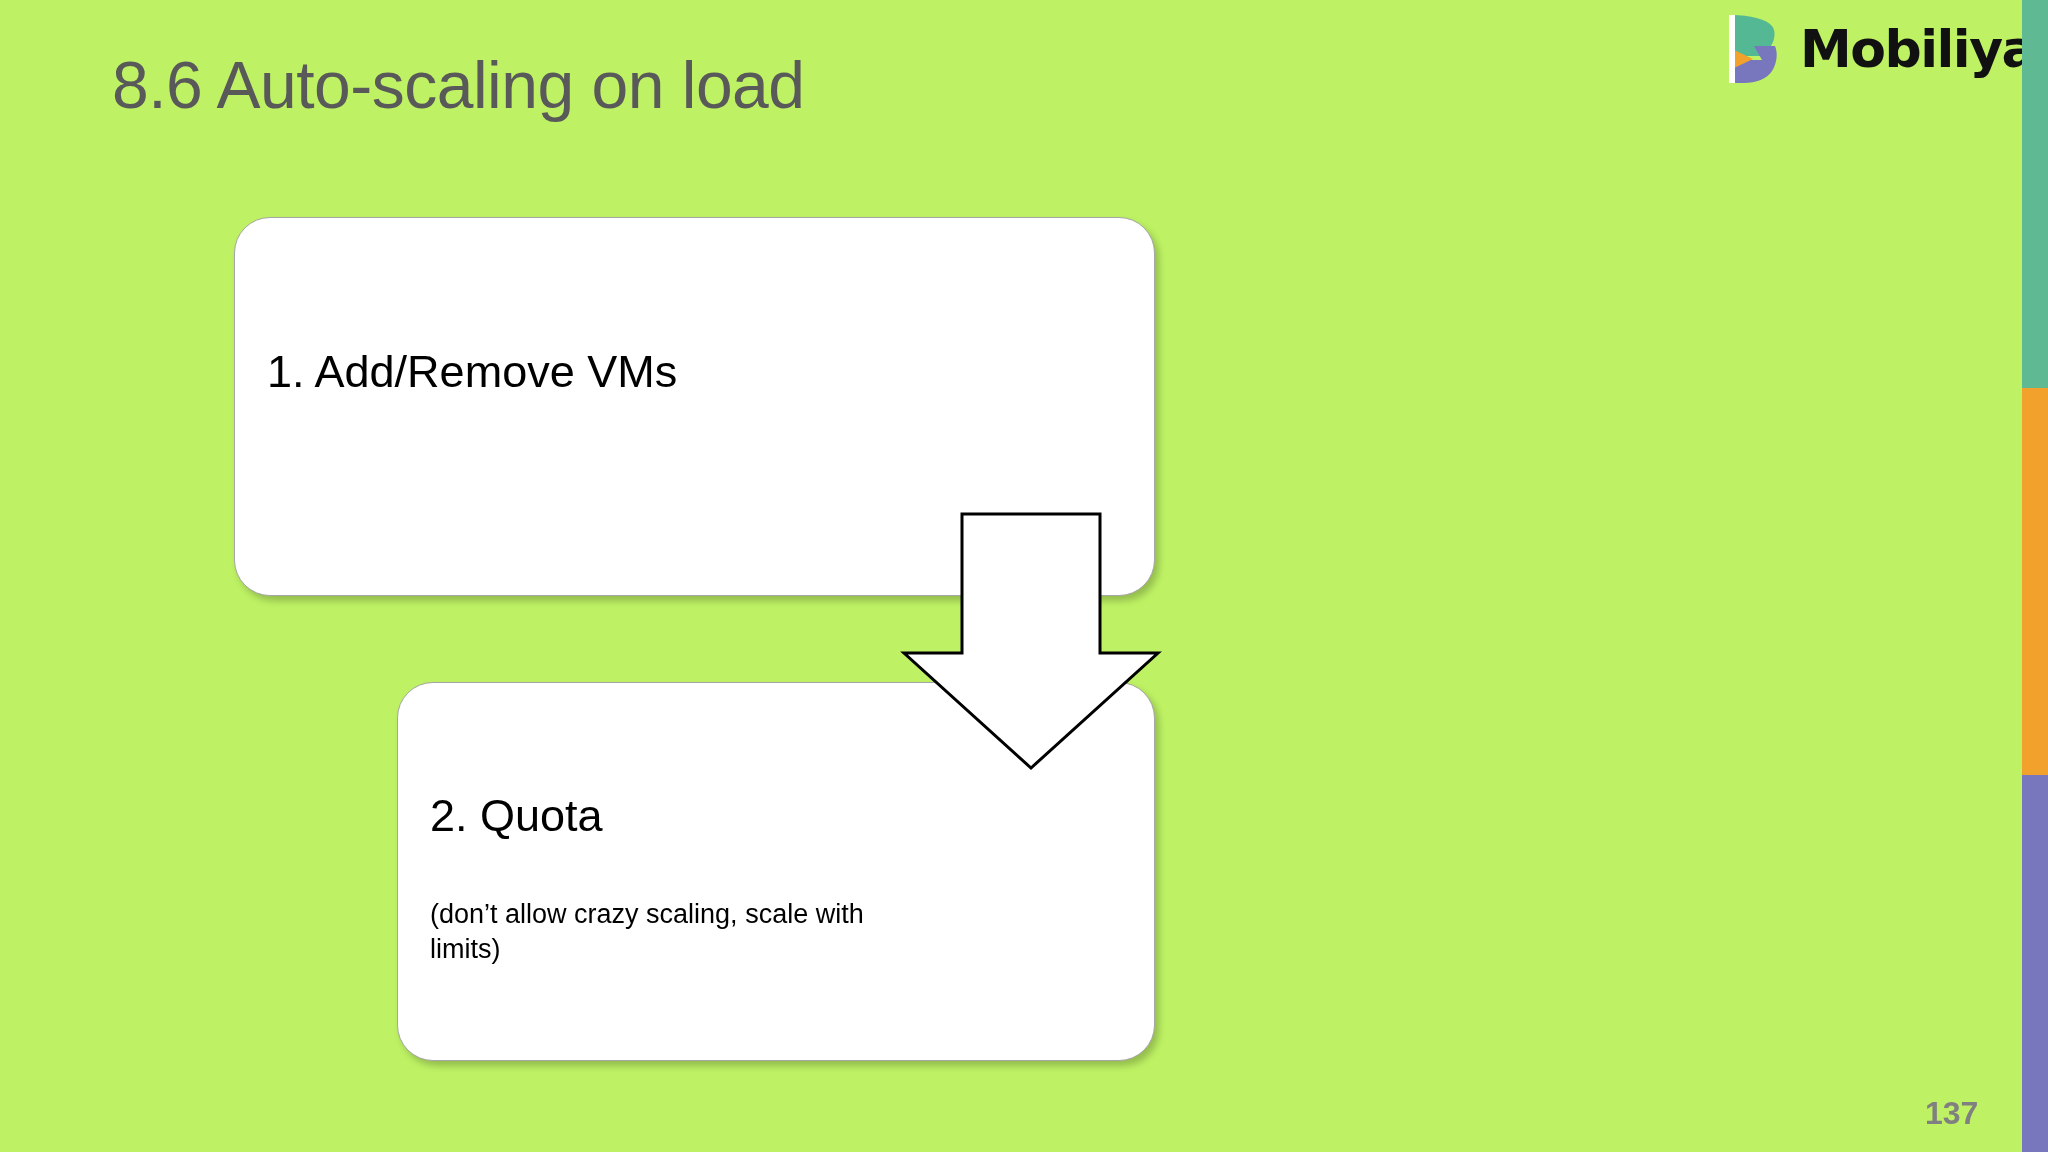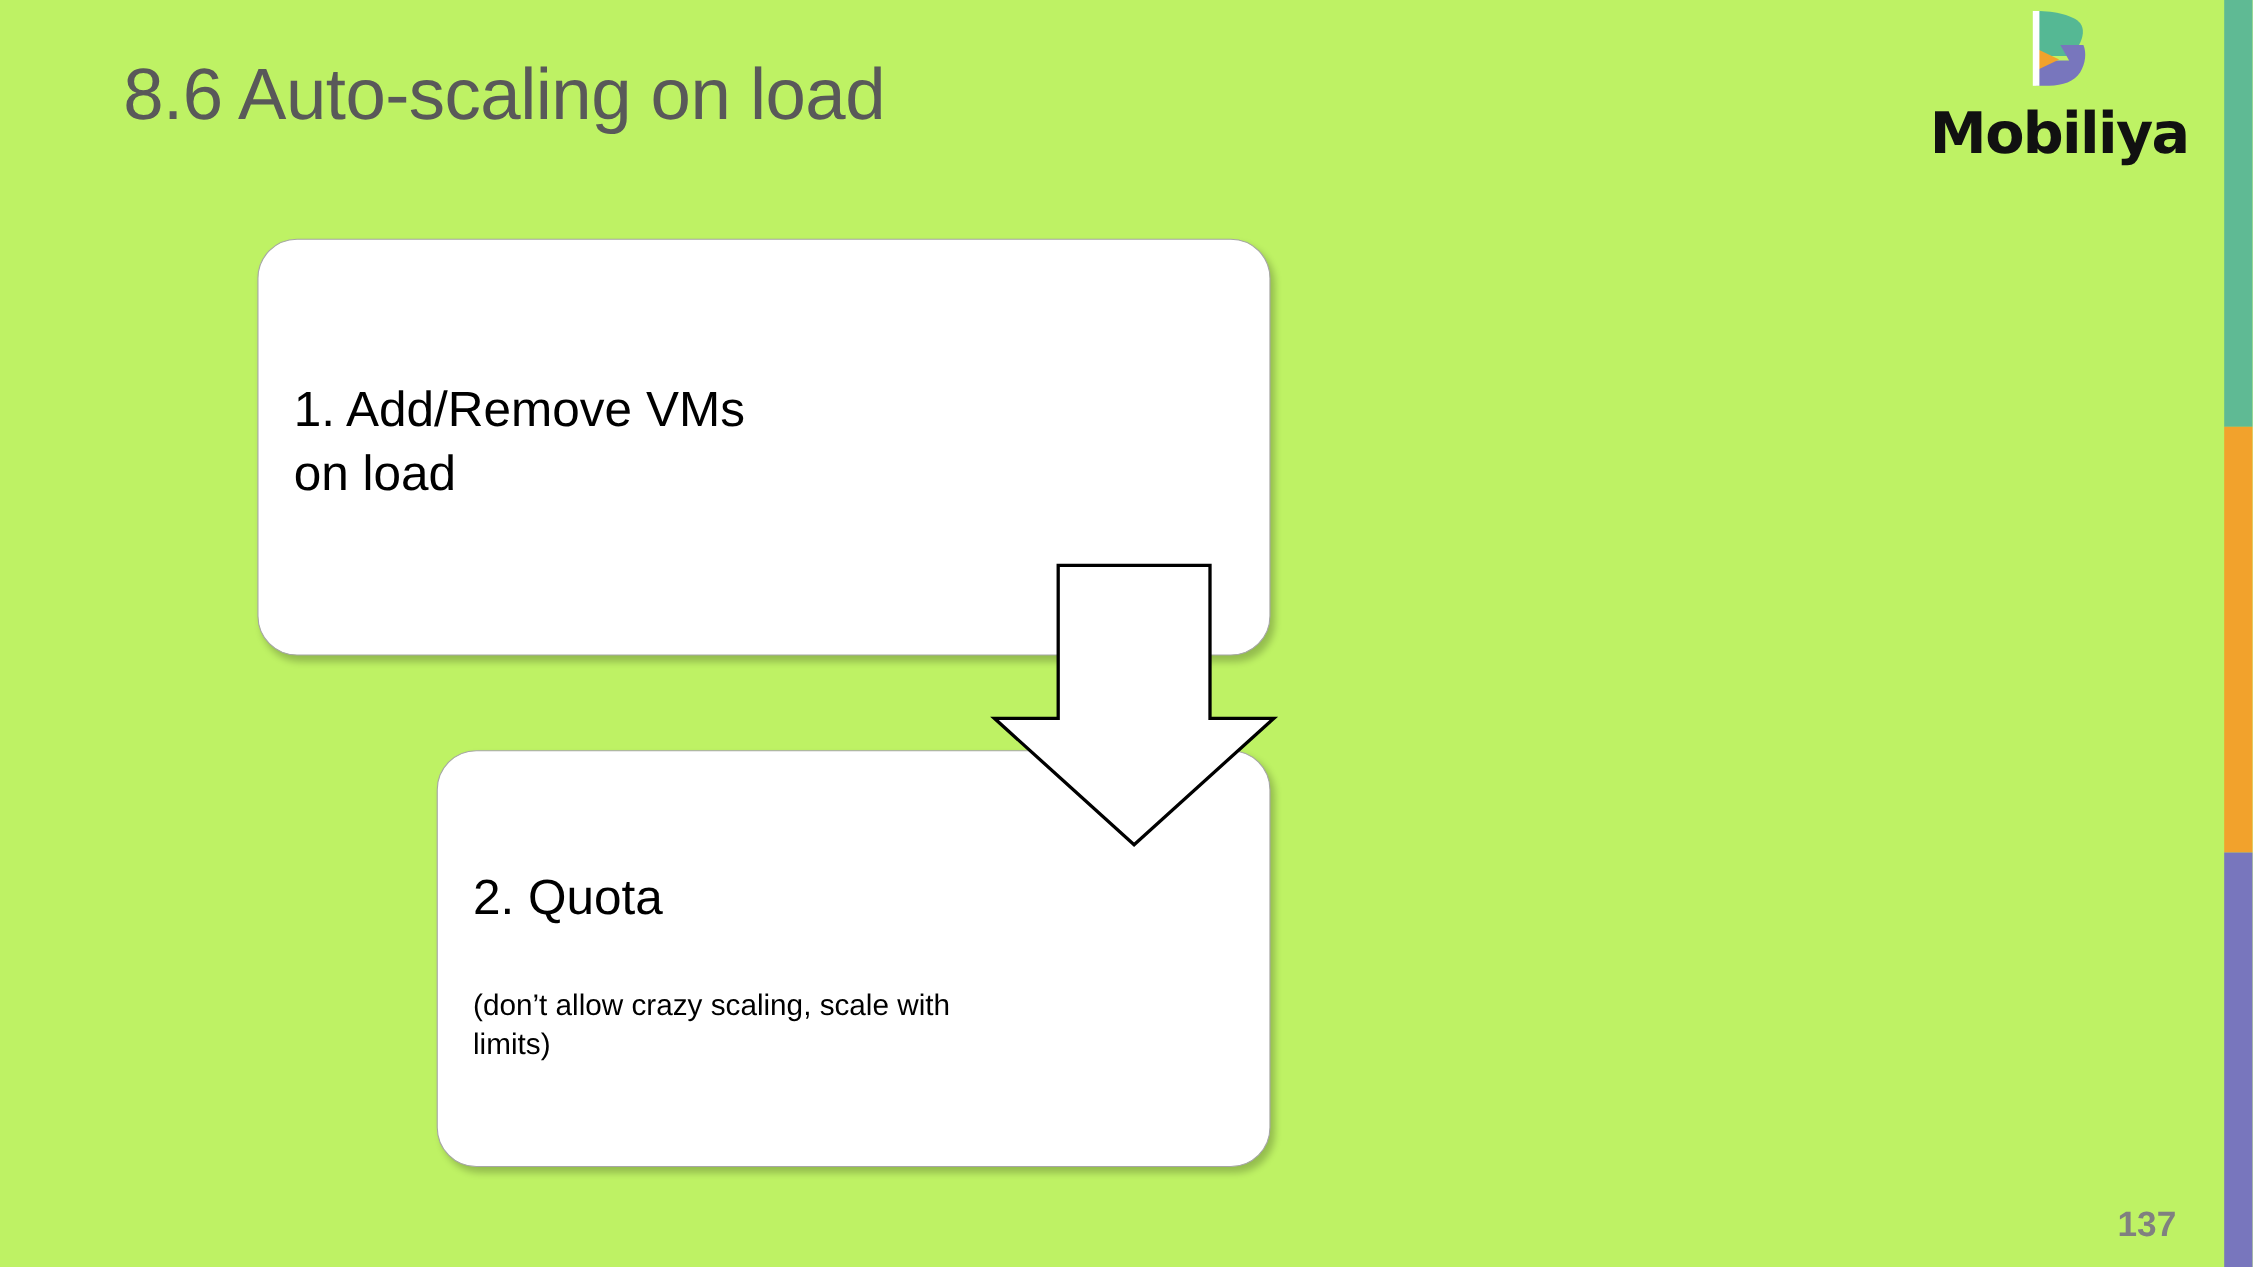--- a/index.html
+++ b/index.html
@@ -34,21 +34,20 @@
   
   #brand-logo {
     position: absolute;
     left: 1722px;
     top: 8px;
     width: 300px;
     height: 82px;
     display: flex;
     align-items: center;
     gap: 16px;
-    flex-direction: column;
   }
   #brand-mark {
     width: 62px;
     height: 72px;
     flex: none;
   }
   #brand-wordmark {
     font-family: "DejaVu Sans", sans-serif;
     font-size: 52px;
     font-weight: 700;
@@ -151,21 +150,20 @@
 
   <div id="right-strip">
     <div class="band" style="height:388px;background:#5fba94;"></div>
     <div class="band" style="height:387px;background:#f2a22c;"></div>
     <div class="band" style="height:377px;background:#7876bd;"></div>
   </div>
 
   <div id="box-add-remove-vms" class="round-box">
     <div class="box-text">
       <div>1. Add/Remove VMs</div>
-      <div>on load</div>
     </div>
   </div>
 
   <div id="box-quota-management" class="round-box">
     <div class="box-text box-heading">
       <div>2. Quota</div>
     </div>
     <div class="box-text box-subtext">(don’t allow crazy scaling, scale with limits)</div>
   </div>
 

